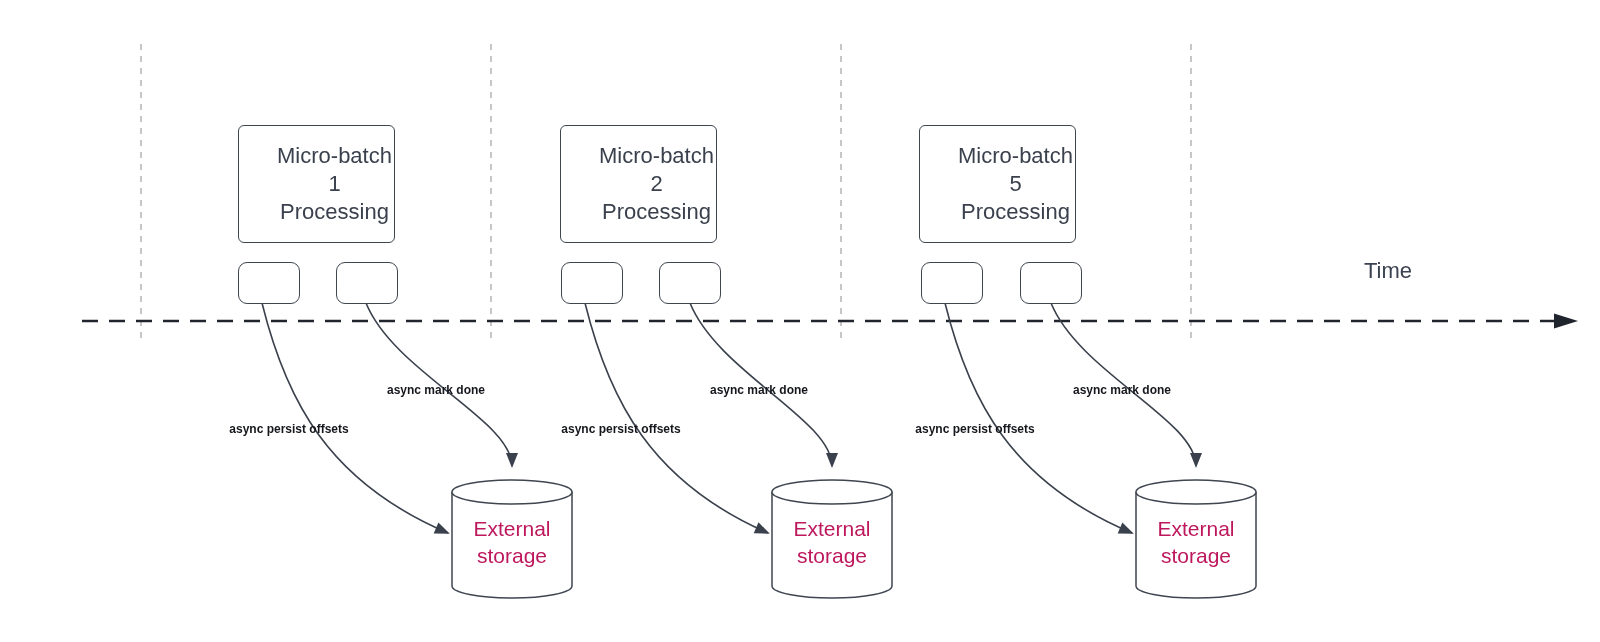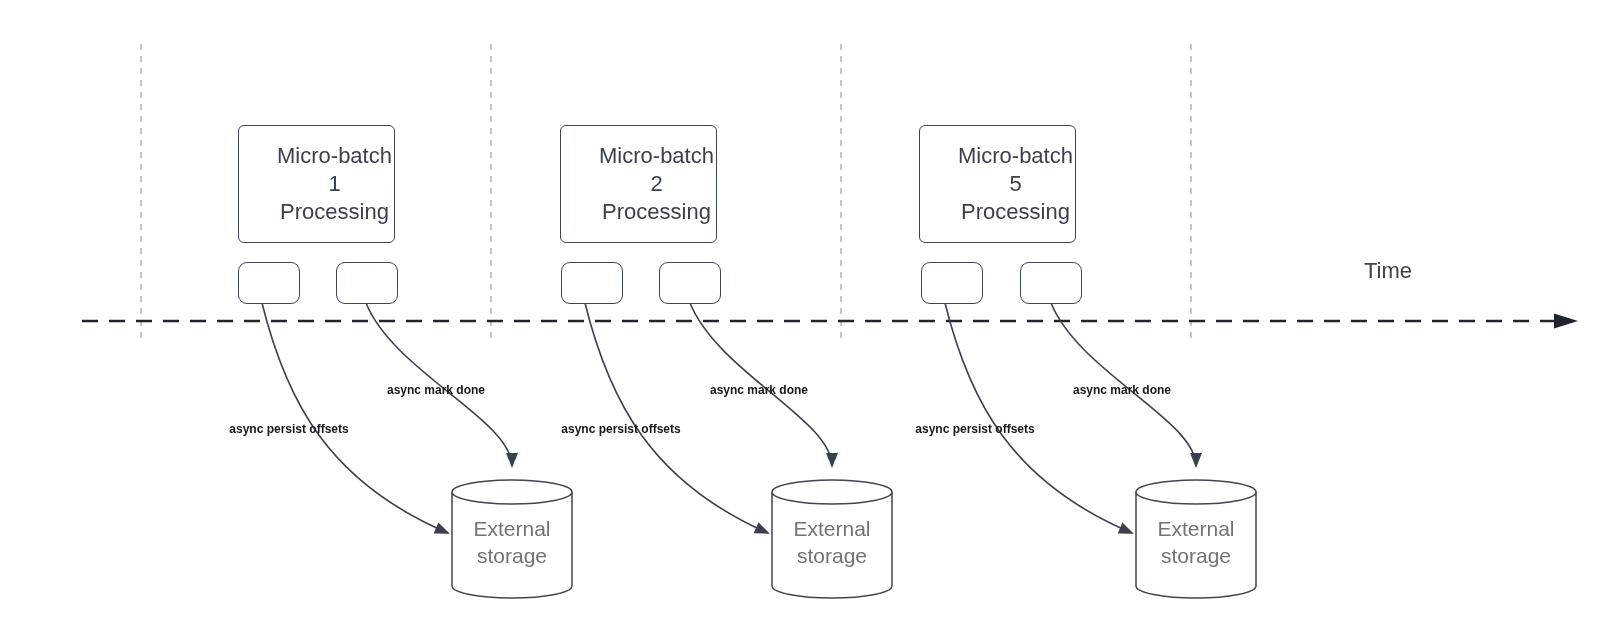--- a/index.html
+++ b/index.html
@@ -56,21 +56,21 @@
     white-space: nowrap;
     z-index: 3;
   }
   .storage-text {
     position: absolute;
     transform: translate(-50%, -50%);
     width: 112px;
     text-align: center;
     font-size: 21px;
     line-height: 27px;
-    color: #737373;
+    color: #be185d;
     z-index: 3;
   }
   .time-label {
     position: absolute;
     transform: translate(-50%, -50%);
     font-size: 22px;
     color: #3c4350;
     z-index: 3;
     text-align: right;
   }

